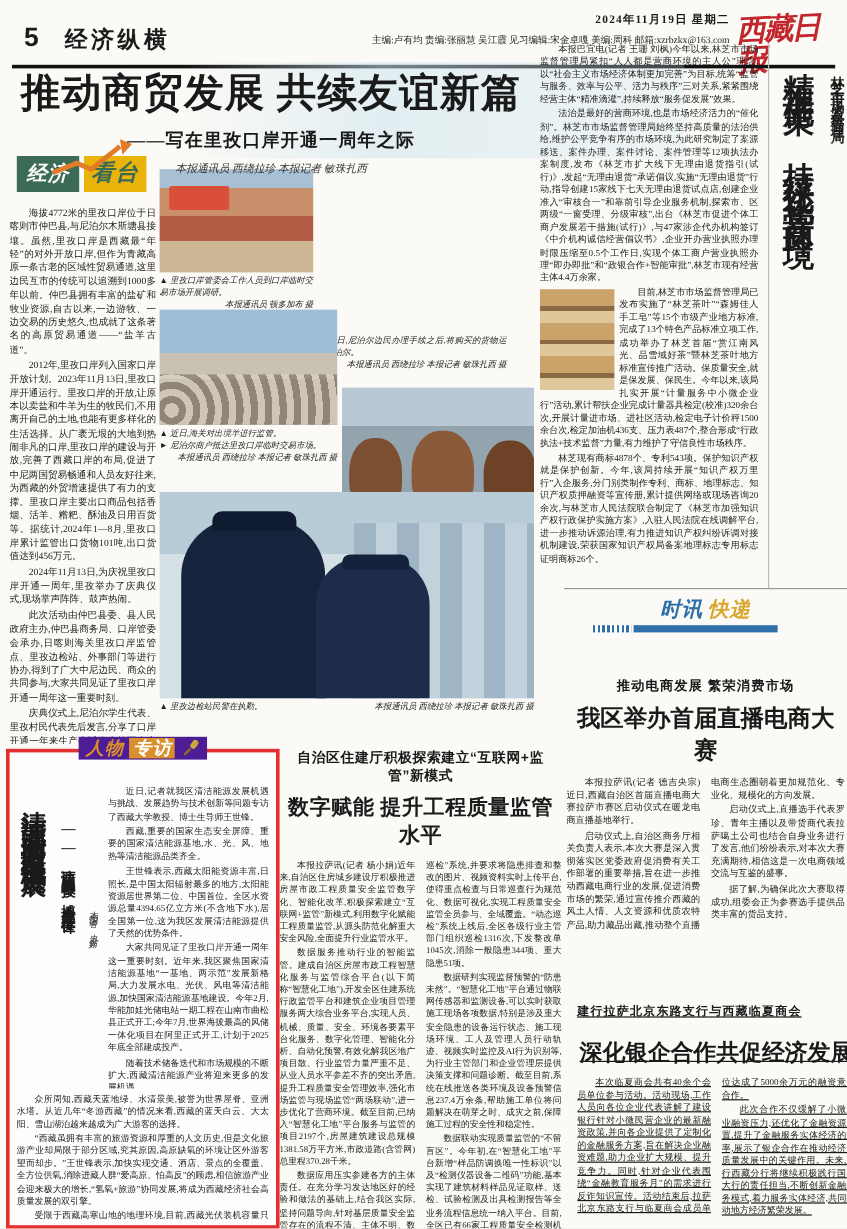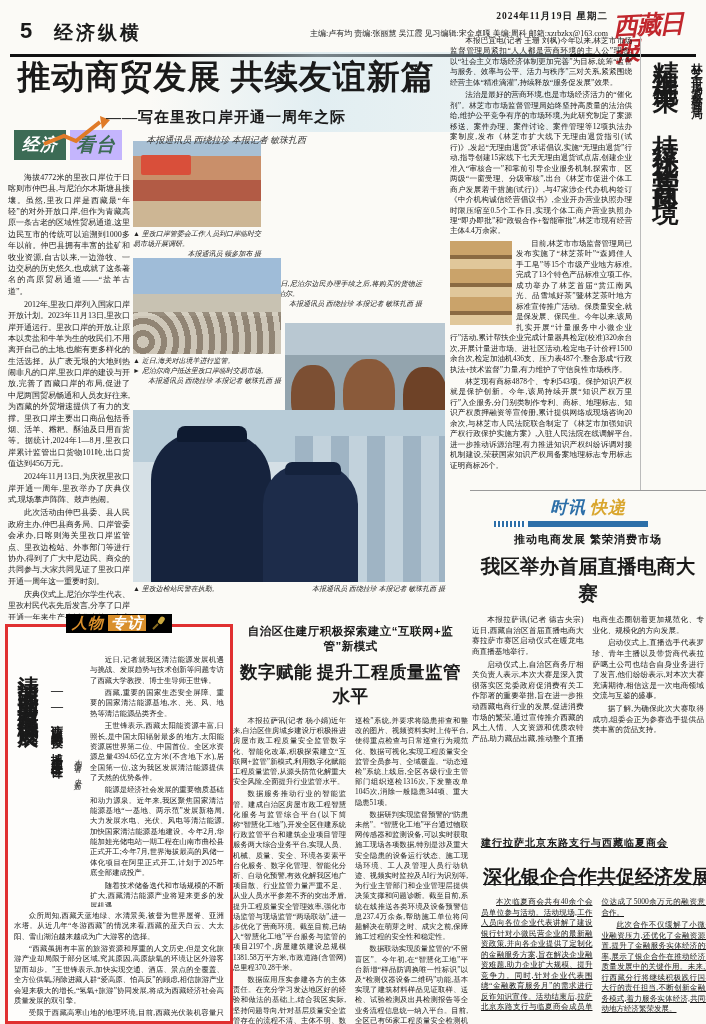--- a/index.html
+++ b/index.html
@@ -22,21 +22,21 @@
   .mainhead{position:absolute;left:8px;top:55px;width:436px;text-align:center;}
   .mainhead h1{margin:0;font-size:33px;letter-spacing:1px;font-weight:bold;}
   .mainhead .sub{font-size:15px;font-weight:bold;margin-top:8px;letter-spacing:1px;}
   .mainhead .byl{font-size:9px;font-style:italic;margin-top:7px;color:#333;}
   .headwash{position:absolute;left:150px;top:52px;width:420px;height:80px;background:linear-gradient(90deg,rgba(205,228,238,0),rgba(205,228,238,.55) 40%,rgba(205,228,238,.25));z-index:0;}
   .mainhead{z-index:1;}
   
   .econlogo{position:absolute;left:14px;top:118px;width:114px;height:48px;}
   .econlogo .b1{position:absolute;left:0;top:12px;width:52px;height:30px;background:#3c6b55;color:#fff;
                 font-size:17px;font-weight:bold;text-align:center;line-height:30px;font-style:italic;letter-spacing:1px;}
-  .econlogo .b2{position:absolute;left:56px;top:12px;width:52px;height:30px;background:#c4b5fd;color:#3c6b55;
+  .econlogo .b2{position:absolute;left:56px;top:12px;width:52px;height:30px;background:#eab308;color:#3c6b55;
                 font-size:19px;font-weight:bold;text-align:center;line-height:30px;font-style:italic;letter-spacing:1px;}
   .econlogo svg{position:absolute;left:28px;top:-4px;}
   
   .leftcol{position:absolute;left:8px;top:172px;width:122px;height:448px;overflow:hidden;
            font-size:8px;line-height:1.42;}
   
   .collage{position:absolute;left:133px;top:133px;width:312px;height:492px;}
   .ph{position:absolute;overflow:hidden;}
   .ph-market{left:0;top:8px;width:128px;height:86px;
      background:linear-gradient(180deg,#a8c0d4 0 18%,#c98f6a 18% 45%,#b25b45 45% 70%,#cdb694 70% 100%);}
@@ -78,33 +78,33 @@
   
   .ne-rule{position:absolute;left:470px;top:490px;width:236px;height:1px;background:#999;}
   .nexpress{position:absolute;left:470px;top:496px;width:236px;text-align:center;}
   .nexpress .t1{font-size:17px;font-weight:bold;color:#2d6fa8;font-style:italic;letter-spacing:1px;}
   .nexpress .t2{font-size:17px;font-weight:bold;color:#d9a62e;font-style:italic;letter-spacing:1px;}
   .nexpress .bar{margin:2px auto 0;width:120px;height:6px;
      background:linear-gradient(90deg,#2d6fa8 0 70%,#2d6fa8 70%);position:relative;}
   .nexpress .bar:before{content:"";position:absolute;left:-34px;top:0;width:32px;height:6px;
      background:repeating-linear-gradient(90deg,#2d6fa8 0 2px,#fff 2px 4px);}
   
-  .ecom{position:absolute;left:472px;top:532px;width:232px;height:300px;}
+  .ecom{position:absolute;left:472px;top:564px;width:232px;height:300px;}
   .ecom .k{font-size:11px;font-weight:bold;text-align:center;letter-spacing:1px;}
   .ecom h2{margin:6px 0 8px;font-size:19.5px;text-align:center;letter-spacing:0;}
   .ecom .bd{column-count:2;column-gap:9px;font-size:7.6px;line-height:1.4;height:232px;overflow:hidden;}
   
   .bank{position:absolute;left:481px;top:836px;width:232px;height:182px;text-decoration:underline;}
   .bank .k{font-size:10px;font-weight:bold;letter-spacing:1px;}
   .bank h2{margin:14px 0 7px;font-size:19px;text-align:center;}
   .bank .bd{column-count:2;column-gap:9px;font-size:7.5px;line-height:1.4;height:126px;overflow:hidden;}
   
   .interview{position:absolute;left:5px;top:624px;width:222px;height:394px;border:3px solid #e03030;background:#fefdfb;}
-  .iv-logo{position:absolute;left:50%;top:-13px;transform:translateX(-50%);background:#000000;padding:0 6px;
-           white-space:nowrap;font-family:Liberation Serif, serif;}
+  .iv-logo{position:absolute;left:50%;top:-13px;transform:translateX(-50%);background:#4c1d95;padding:0 6px;
+           white-space:nowrap;font-family:Liberation Sans, sans-serif;}
   .iv-logo .l1{font-size:15px;font-weight:bold;font-style:italic;color:#d98f2b;letter-spacing:1px;}
   .iv-logo .l2{font-size:15px;font-weight:bold;font-style:italic;color:#fff;background:#d98f2b;padding:0 3px;letter-spacing:1px;}
   .iv-title{position:absolute;left:6px;top:32px;height:352px;writing-mode:vertical-rl;text-orientation:upright;
             font-size:21px;font-weight:bold;letter-spacing:3.5px;}
   .iv-sub{position:absolute;left:40px;top:56px;height:300px;writing-mode:vertical-rl;text-orientation:upright;
           font-size:12px;font-weight:bold;letter-spacing:2px;}
   .iv-byl{position:absolute;left:64px;top:126px;height:130px;writing-mode:vertical-rl;text-orientation:upright;
           font-size:7.5px;font-style:italic;letter-spacing:2px;color:#333;}
   .iv-top{position:absolute;left:82px;top:28px;right:6px;height:252px;overflow:hidden;font-size:7.4px;line-height:1.4;}
   .iv-bot{position:absolute;left:6px;right:6px;top:284px;bottom:4px;overflow:hidden;font-size:7.4px;line-height:1.4;}
@@ -241,21 +241,21 @@
         <line x1="8" y1="9" x2="3" y2="14" stroke="#8a6d22" stroke-width="2"></line>
       </svg>
     </div>
     <div class="iv-title">清洁能源产业助力西藏绿色低碳发展</div>
     <div class="iv-sub">——访西藏大学教授、博士生导师王世锋</div>
     <div class="iv-byl">本报记者 史金茹</div>
     <div class="iv-top bodytext">
       <p>近日,记者就我区清洁能源发展机遇与挑战、发展趋势与技术创新等问题专访了西藏大学教授、博士生导师王世锋。</p>
       <p>西藏,重要的国家生态安全屏障、重要的国家清洁能源基地,水、光、风、地热等清洁能源品类齐全。</p>
       <p>王世锋表示,西藏太阳能资源丰富,日照长,是中国太阳辐射最多的地方,太阳能资源居世界第二位、中国首位。全区水资源总量4394.65亿立方米(不含地下水),居全国第一位,这为我区发展清洁能源提供了天然的优势条件。</p>
-      <p>能源是经济社会发展的重要物质基础和动力源泉。近年来,我区聚焦国家清洁能源基地“一基地、两示范”发展新格局,大力发展水电、光伏、风电等清洁能源,加快国家清洁能源基地建设。今年2月,华能加娃光储电站一期工程在山南市曲松县正式开工;今年7月,世界海拔最高的风储一体化项目在阿里正式开工,计划于2025年底全部建成投产。</p>
+      <p>大家共同见证了里孜口岸开通一周年这一重要时刻。近年来,我区聚焦国家清洁能源基地“一基地、两示范”发展新格局,大力发展水电、光伏、风电等清洁能源,加快国家清洁能源基地建设。今年2月,华能加娃光储电站一期工程在山南市曲松县正式开工;今年7月,世界海拔最高的风储一体化项目在阿里正式开工,计划于2025年底全部建成投产。</p>
       <p>随着技术储备迭代和市场规模的不断扩大,西藏清洁能源产业将迎来更多的发展机遇。</p>
 
     </div>
     <div class="iv-bot bodytext">
       <p>众所周知,西藏天蓝地绿、水清景美,被誉为世界屋脊、亚洲水塔。从近几年“冬游西藏”的情况来看,西藏的蓝天白云、大太阳、雪山湖泊越来越成为广大游客的选择。</p>
       <p>“西藏虽拥有丰富的旅游资源和厚重的人文历史,但是文化旅游产业却局限于部分区域,究其原因,高原缺氧的环境让区外游客望而却步。”王世锋表示,加快实现交通、酒店、景点的全覆盖、全方位供氧,消除进藏人群“爱高原、怕高反”的顾虑,相信旅游产业会迎来极大的增长,“氢氧+旅游”协同发展,将成为西藏经济社会高质量发展的双引擎。</p>
       <p>受限于西藏高寒山地的地理环境,目前,西藏光伏装机容量只有211万千瓦。“下一步,我们也将会在技术研发和人才培养方面继续努力,不断提高科技成果转化应用,推动可再生能源的可靠供应,为我区清洁能源产业发展提供新动能。”王世锋说。</p>
     </div>
   </div>
 

